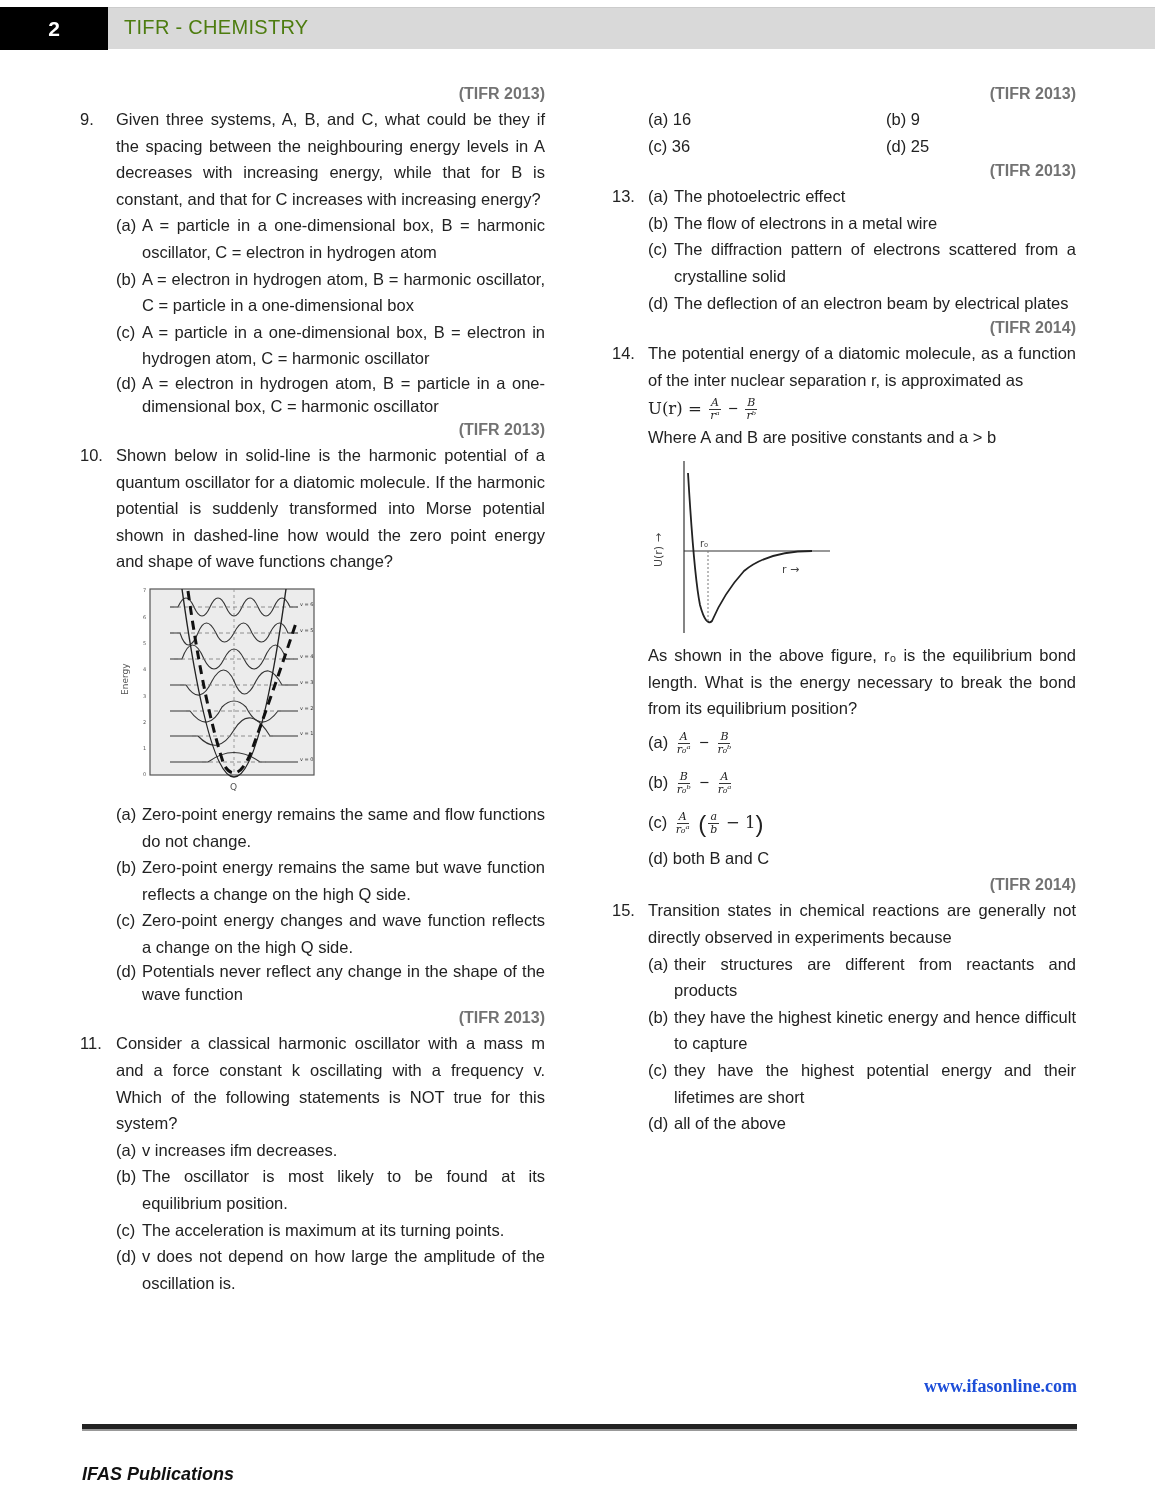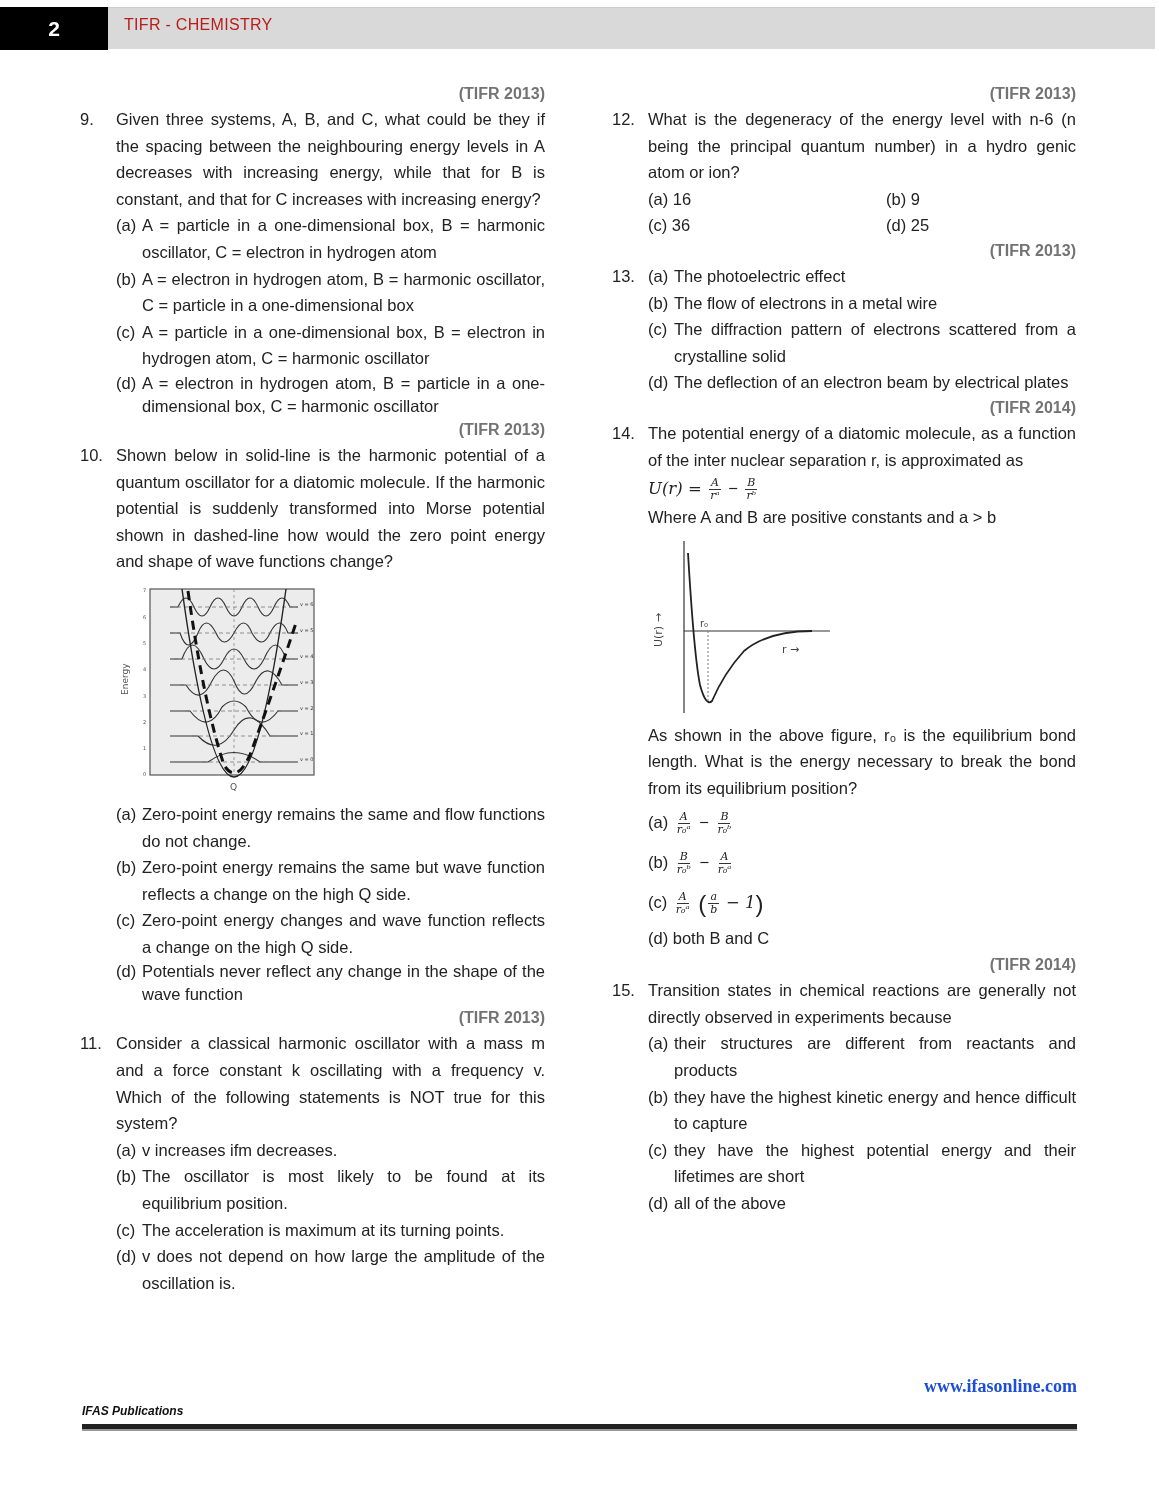--- a/index.html
+++ b/index.html
@@ -14,41 +14,41 @@
   .header {
     position: absolute; left: 0; top: 7px; width: 1155px; height: 42px;
     background: #d9d9d9; border-top: 1px solid #ccc;
   }
   .page-num {
     position: absolute; left: 0; top: 7px; width: 108px; height: 43px;
     background: #000; color: #fff; font-weight: bold; font-size: 21px;
     display: flex; align-items: center; justify-content: center;
   }
   .header-title {
-    position: absolute; left: 124px; top: 16px; font-size: 16px; color: #b91c1c;
+    position: absolute; left: 124px; top: 16px; font-size: 20px; color: #4d7c0f;
     letter-spacing: 0.3px;
     text-align: right;
   }
   .col { position: absolute; top: 82px; }
   .col-left { left: 80px; width: 465px; }
   .col-right { left: 612px; width: 464px; }
   .src { text-align: right; font-weight: bold; font-size: 16px; line-height: 24px; color: #737373; }
   .q { position: relative; padding-left: 36px; text-align: justify; line-height: 26.6px; }
   .q .qnum { position: absolute; left: 0; top: 0; }
   .opt { position: relative; padding-left: 62px; margin-left: 0; text-align: justify; line-height: 26.6px; }
   .opt .olab { position: absolute; left: 36px; top: 0; }
   .opt-grid { display: grid; grid-template-columns: 238px 200px; padding-left: 36px; line-height: 26.6px; }
   .fig-wrap { margin: 10px 0 6px 36px; position: relative; }
-  .math { font-family: "DejaVu Serif", "Liberation Serif", serif; font-style: italic; }
+  .math { font-family: "DejaVu Serif", "Liberation Serif", serif; }
   .frac { display: inline-flex; flex-direction: column; align-items: center; vertical-align: middle; font-size: 11px; line-height: 12px; margin: 0 2px; font-family: "DejaVu Serif", serif; font-style: italic; }
   .frac .num { border-bottom: 1px solid #333; padding: 0 2px; }
   .frac .den { padding: 0 2px; }
   .footer-rule { position: absolute; left: 82px; top: 1424px; width: 995px; height: 5px; background: #222; }
   .footer-rule2 { position: absolute; left: 82px; top: 1429px; width: 995px; height: 2px; background: #999; }
-  .footer-left { position: absolute; left: 82px; top: 1404px; font-style: italic; font-weight: bold; font-size: 12px; color: #111; }
+  .footer-left { position: absolute; left: 82px; top: 1464px; font-style: italic; font-weight: bold; font-size: 18px; color: #111; }
   .footer-right { position: absolute; right: 82px; top: 1376px; font-weight: bold; font-size: 18px; color: #1d4ed8; font-family: Liberation Serif, serif; }
 </style>
 </head>
 <body>
 
 <div class="header"></div>
 <div class="page-num">2</div>
 <div class="header-title">TIFR - CHEMISTRY</div>
 
 <div class="col col-left">
@@ -134,24 +134,20 @@
   </div>
   <div class="opt"><span class="olab">(a)</span><span>v increases ifm decreases.</span></div>
   <div class="opt"><span class="olab">(b)</span><span>The oscillator is most likely to be found at its equilibrium position.</span></div>
   <div class="opt"><span class="olab">(c)</span><span>The acceleration is maximum at its turning points.</span></div>
   <div class="opt"><span class="olab">(d)</span><span>v does not depend on how large the amplitude of the oscillation is.</span></div>
 </div>
 
 <div class="col col-right">
 
   <div class="src">(TIFR 2013)</div>
-  <div class="q">
-    <span class="qnum">12.</span>
-    <span>What is the degeneracy of the energy level with n-6 (n being the principal quantum number) in a hydro genic atom or ion?</span>
-  </div>
   <div class="opt-grid">
     <div><span>(a)</span> <span>16</span></div>
     <div><span>(b)</span> <span>9</span></div>
     <div><span>(c)</span> <span>36</span></div>
     <div><span>(d)</span> <span>25</span></div>
   </div>
 
   <div class="src">(TIFR 2013)</div>
   <div class="q">
     <span class="qnum">13.</span>

